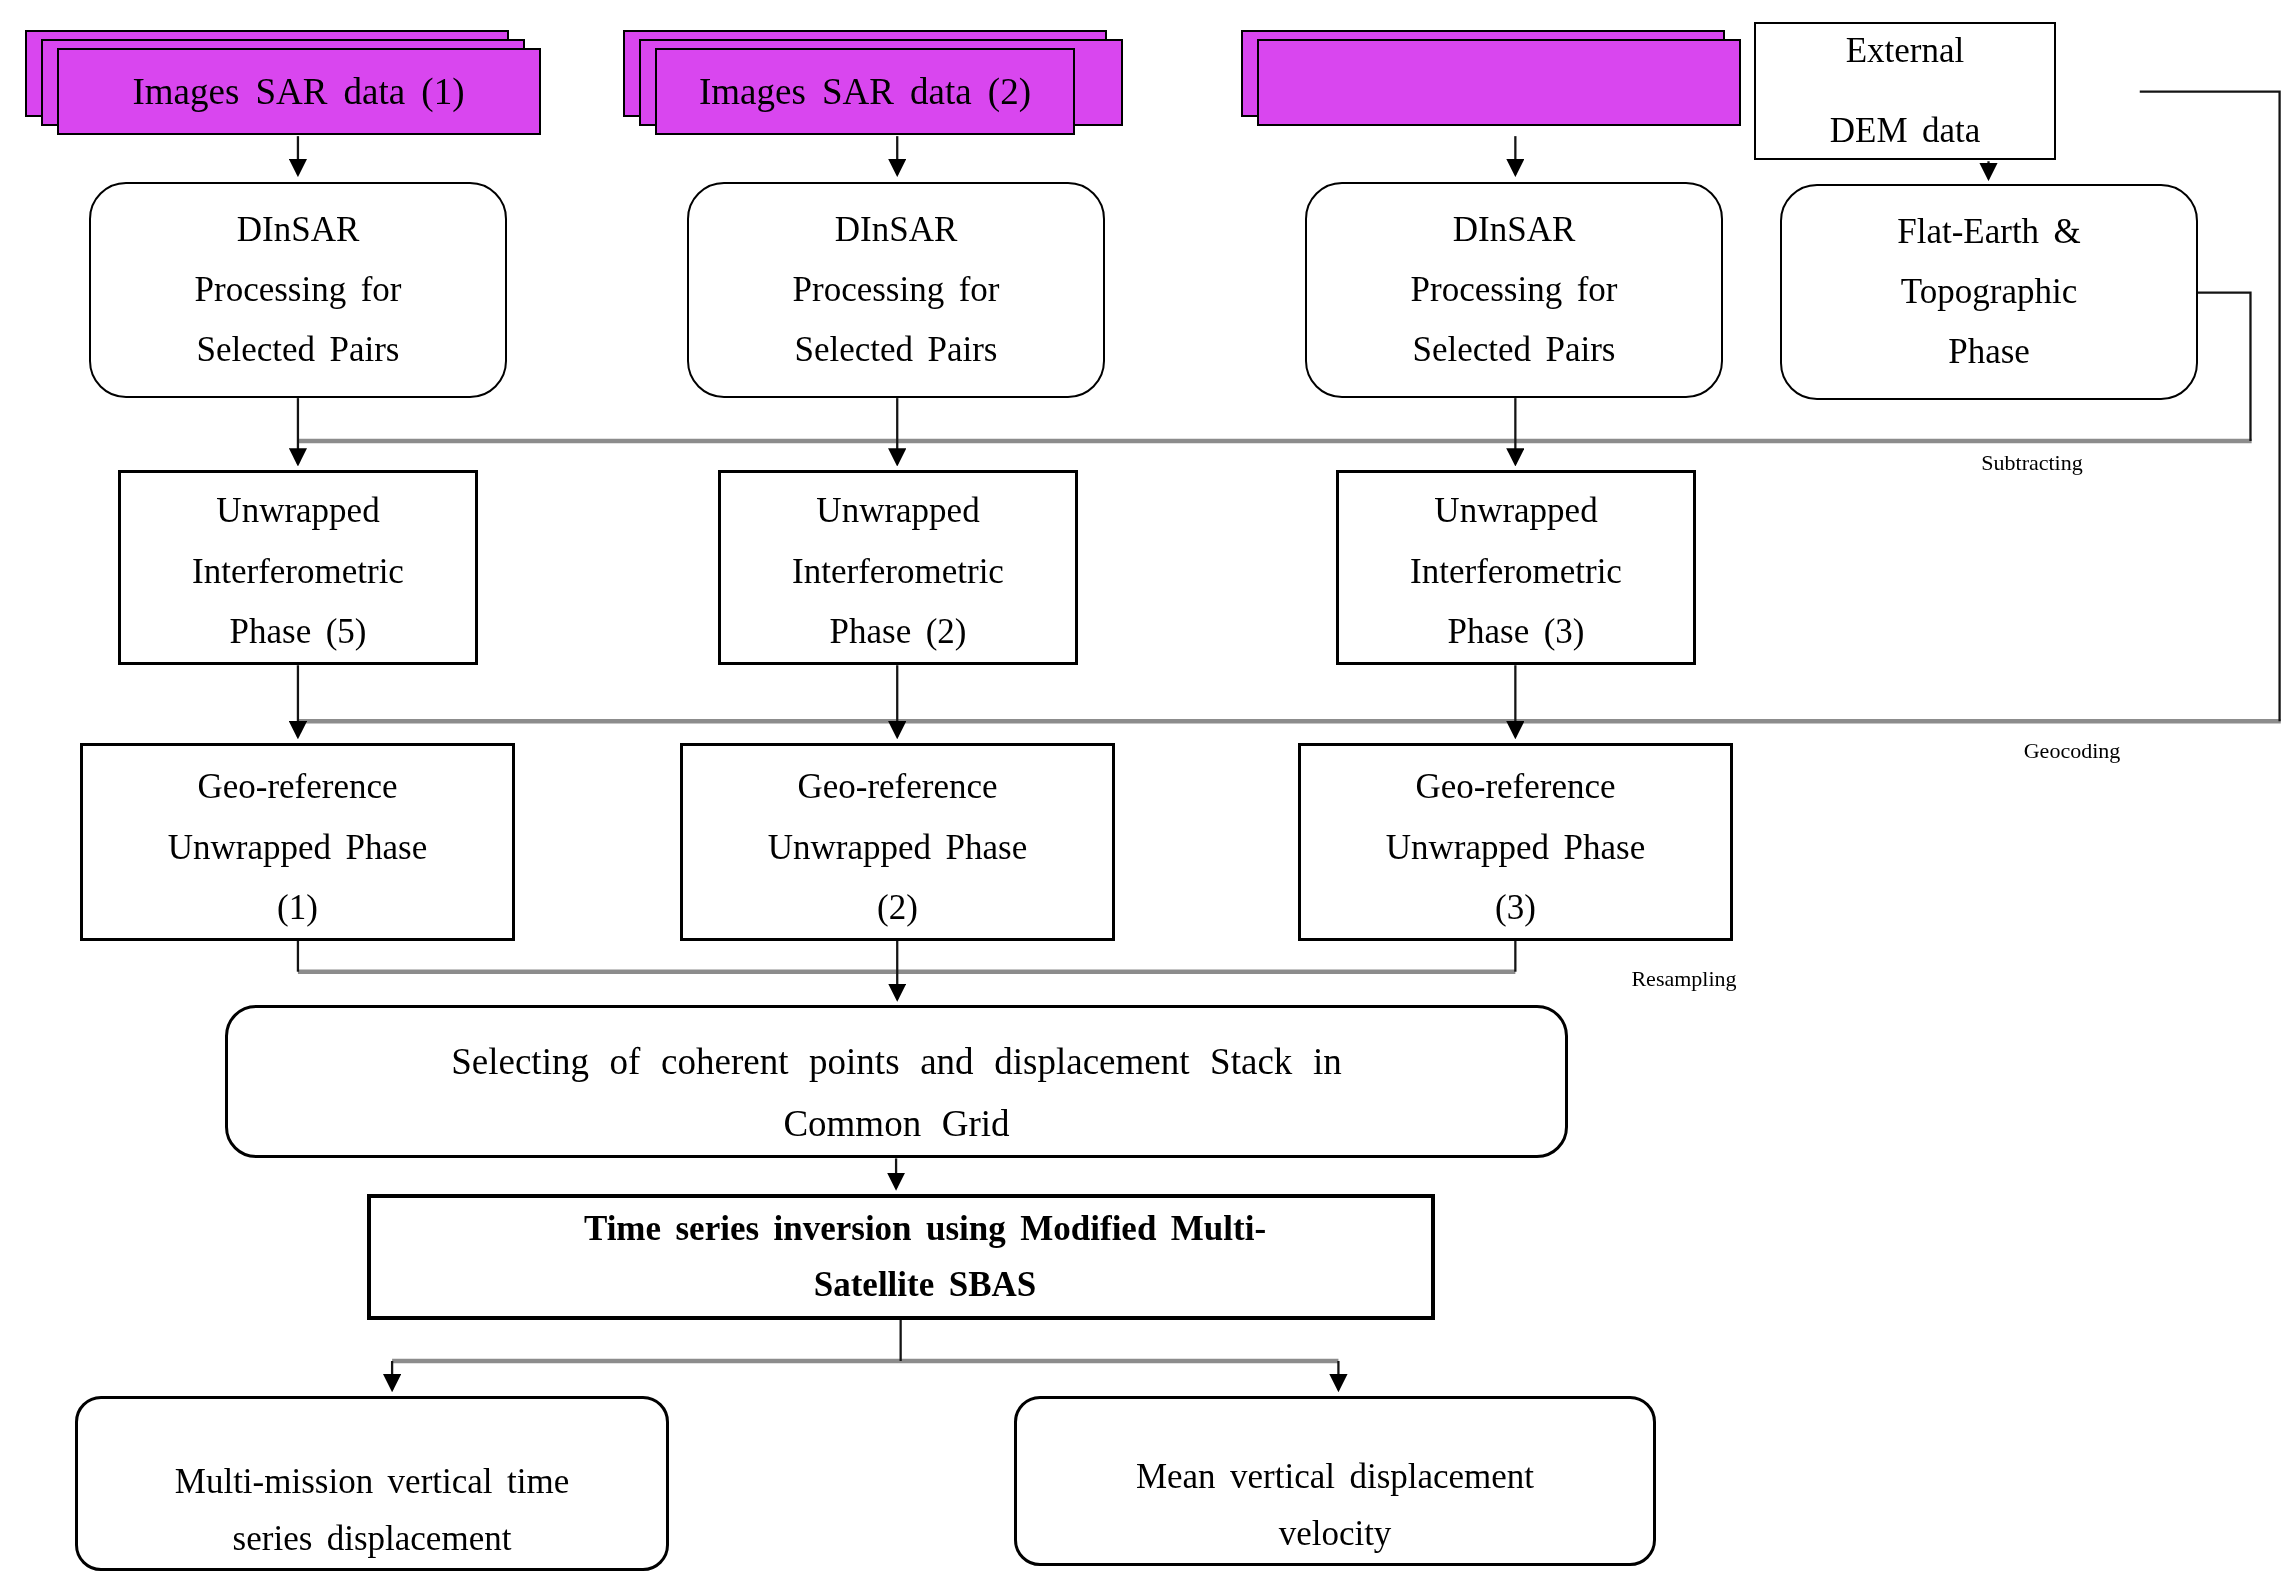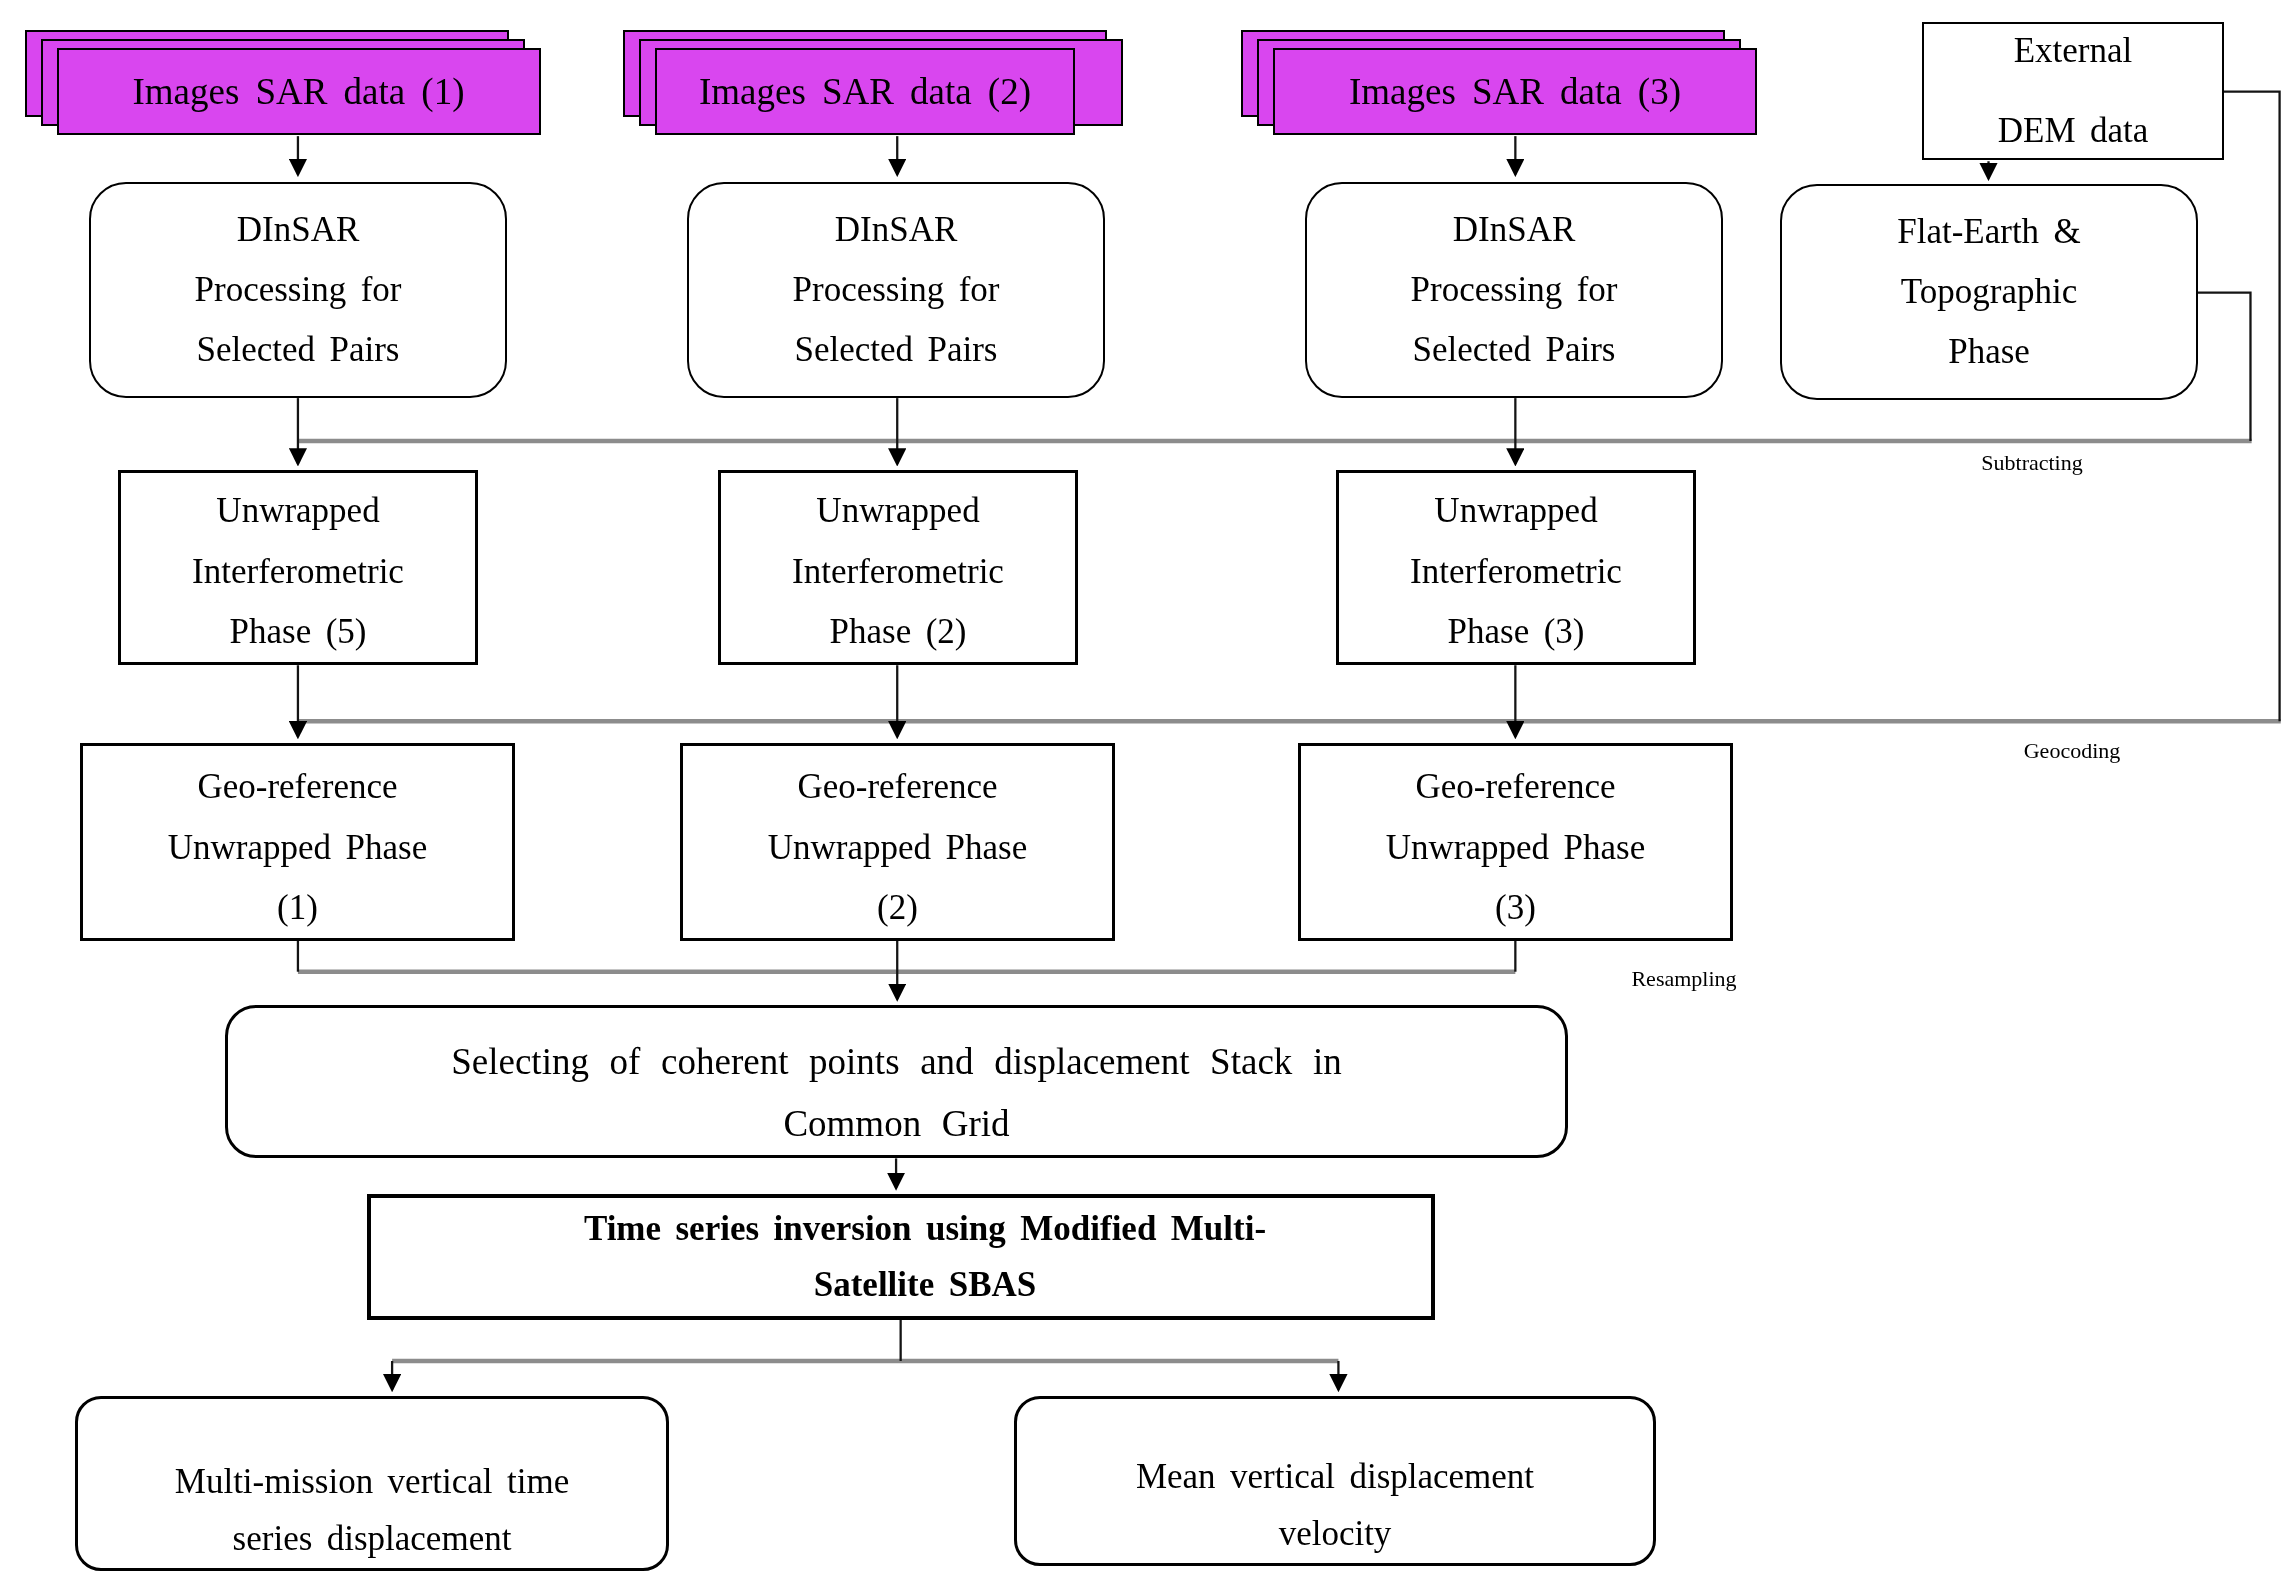--- a/index.html
+++ b/index.html
@@ -80,26 +80,23 @@
     <div class="sheet" style="left:0;top:0;width:484px;height:87px;"></div>
     <div class="sheet" style="left:16px;top:9px;width:484px;height:87px;"></div>
     <div class="sheet sheet-front" style="left:32px;top:18px;width:420px;height:87px;">
       <span>Images SAR data (2)</span>
     </div>
   </div>
 
   <div class="stack" style="left:1241px;top:30px;width:516px;height:105px;">
     <div class="sheet" style="left:0;top:0;width:484px;height:87px;"></div>
     <div class="sheet" style="left:16px;top:9px;width:484px;height:87px;"></div>
-    <div class="sheet sheet-front" style="left:32px;top:18px;width:484px;height:87px;">
-      <span>Images SAR data (3)</span>
-    </div>
   </div>
 
-  <div class="box" style="left:1922px;top:22px;width:302px;height:138px;line-height:1.6;gap:24px;">
+  <div class="box" style="left:1754px;top:22px;width:302px;height:138px;line-height:1.6;gap:24px;">
     <span class="ln">External</span>
     <span class="ln">DEM data</span>
   </div>
 
   <div class="box rounded" style="left:89px;top:182px;width:418px;height:216px;">
     <span class="ln">DInSAR</span>
     <span class="ln">Processing for</span>
     <span class="ln">Selected Pairs</span>
   </div>
 

